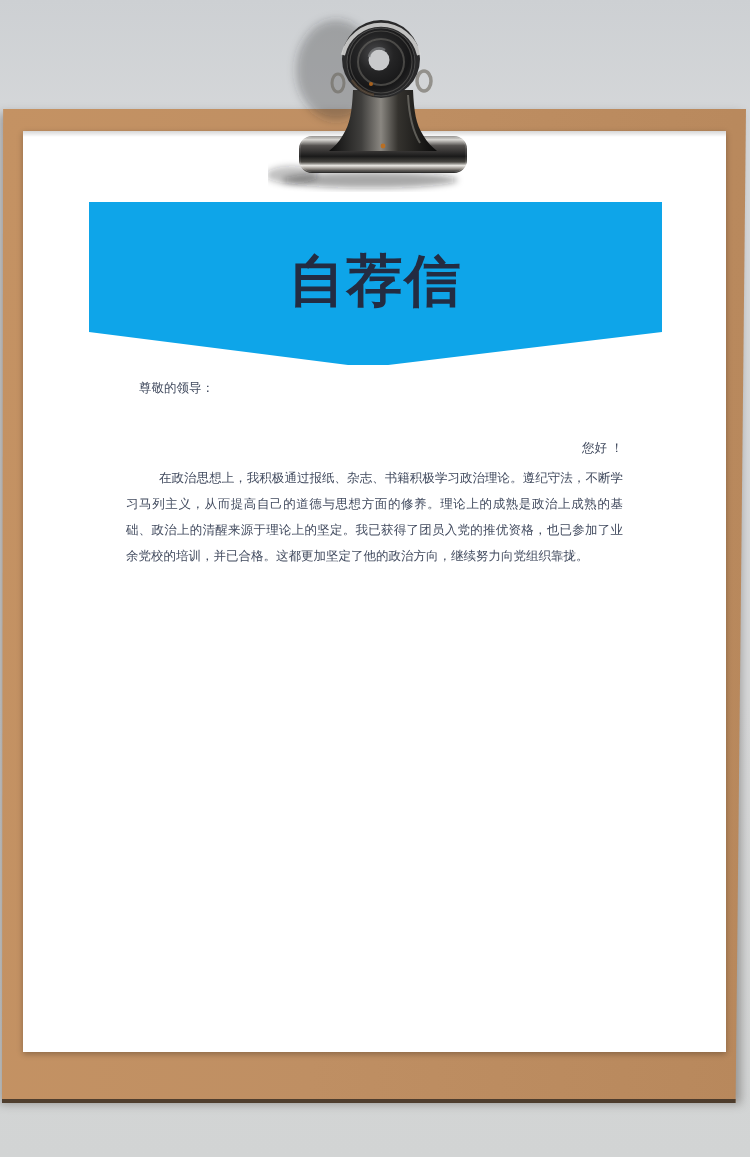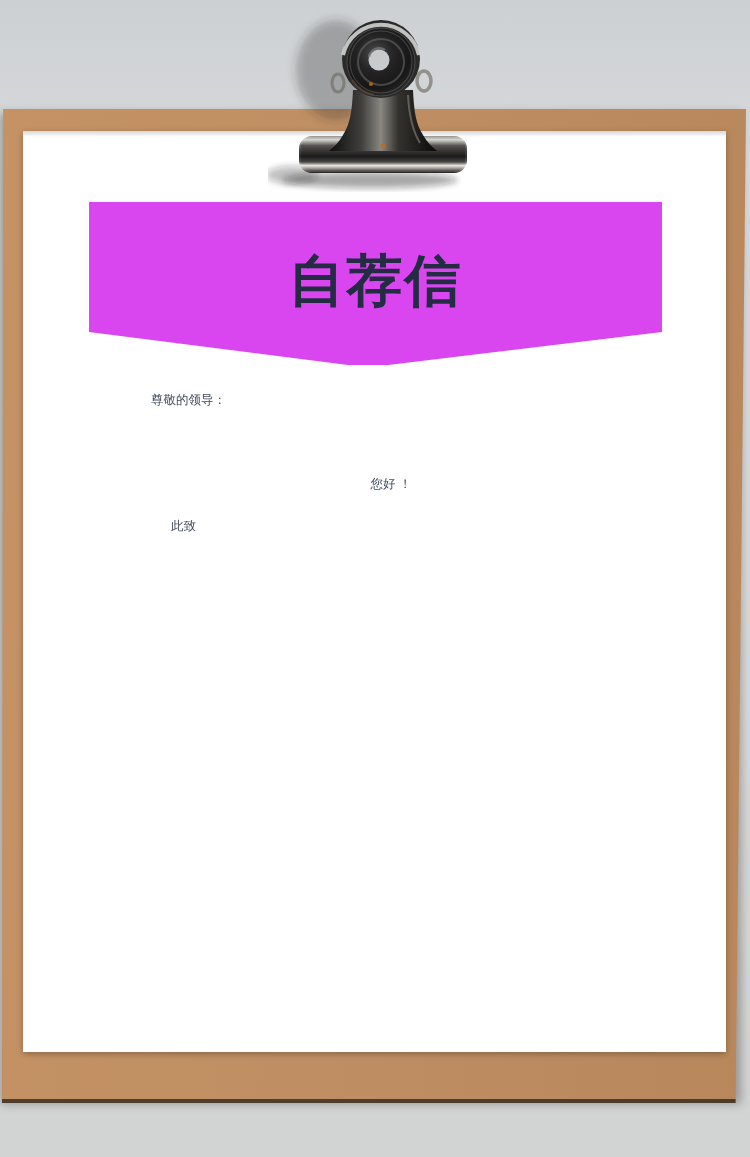--- a/index.html
+++ b/index.html
@@ -24,37 +24,37 @@
   .paper{
     position:absolute; left:21px; top:22px; width:703px; height:921px;
     background:#ffffff; box-shadow:0 2px 6px rgba(0,0,0,0.28);
   }
   .paper::before{
     content:""; position:absolute; left:0; top:0; width:100%; height:6px;
     background:linear-gradient(180deg,rgba(0,0,0,0.16),rgba(0,0,0,0));
   }
   .banner{
     position:absolute; left:66px; top:71px; width:573px; height:163px;
-    background:#d946ef;
+    background:#0ea5e9;
     clip-path:polygon(0 0, 100% 0, 100% 79.8%, 52.2% 100%, 45.2% 100%, 0 79.8%);
   }
   .banner-title{
     margin:0; padding-top:51px; text-align:center;
     font-size:56px; line-height:1; font-weight:bold; letter-spacing:2px;
     color:#232c42;
   }
   .letter-body{
     position:absolute; left:99px; top:240px; width:505px;
     font-size:12.5px; line-height:26px; color:#414a5e;
     text-align:justify;
   }
-  .letter-body p{margin:16px;}
+  .letter-body p{margin:4px;}
   .salutation{text-indent:13px; text-align:left;}
   .blank-line{height:26px;}
-  .greeting{text-indent:33px; text-align:center;}
+  .greeting{text-indent:33px; text-align:right;}
   .para{text-indent:33px;}
   .para-extra{text-indent:41px;}
   .closing-respect{text-indent:33px; text-align:left;}
   .closing-salute{text-indent:0; text-align:left;}
   .signature-block{margin-left:388px; text-align:left;}
   .clip-svg{position:absolute; left:268px; top:8px; width:212px; height:184px; z-index:5;}
 </style>
 </head>
 <body>
 
@@ -66,21 +66,21 @@
     <div class="paper">
 
       <div class="banner">
         <h1 class="banner-title">自荐信</h1>
       </div>
 
       <div class="letter-body">
         <p class="salutation">尊敬的领导：</p>
         <div class="blank-line"></div>
         <p class="greeting">您好 ！</p>
-        <p class="closing-respect">此致</p>
+        <p class="para">在政治思想上，我积极通过报纸、杂志、书籍积极学习政治理论。遵纪守法，不断学习马列主义，从而提高自己的道德与思想方面的修养。理论上的成熟是政治上成熟的基础、政治上的清醒来源于理论上的坚定。我已获得了团员入党的推优资格，也已参加了业余党校的培训，并已合格。这都更加坚定了他的政治方向，继续努力向党组织靠拢。</p>
       </div>
 
     </div>
   </div>
 
   <svg class="clip-svg" viewBox="268 8 212 184" aria-hidden="true">
     <defs>
       <filter id="blur5" x="-40%" y="-40%" width="180%" height="180%">
           <feGaussianBlur stdDeviation="5"></feGaussianBlur>
         </filter>

